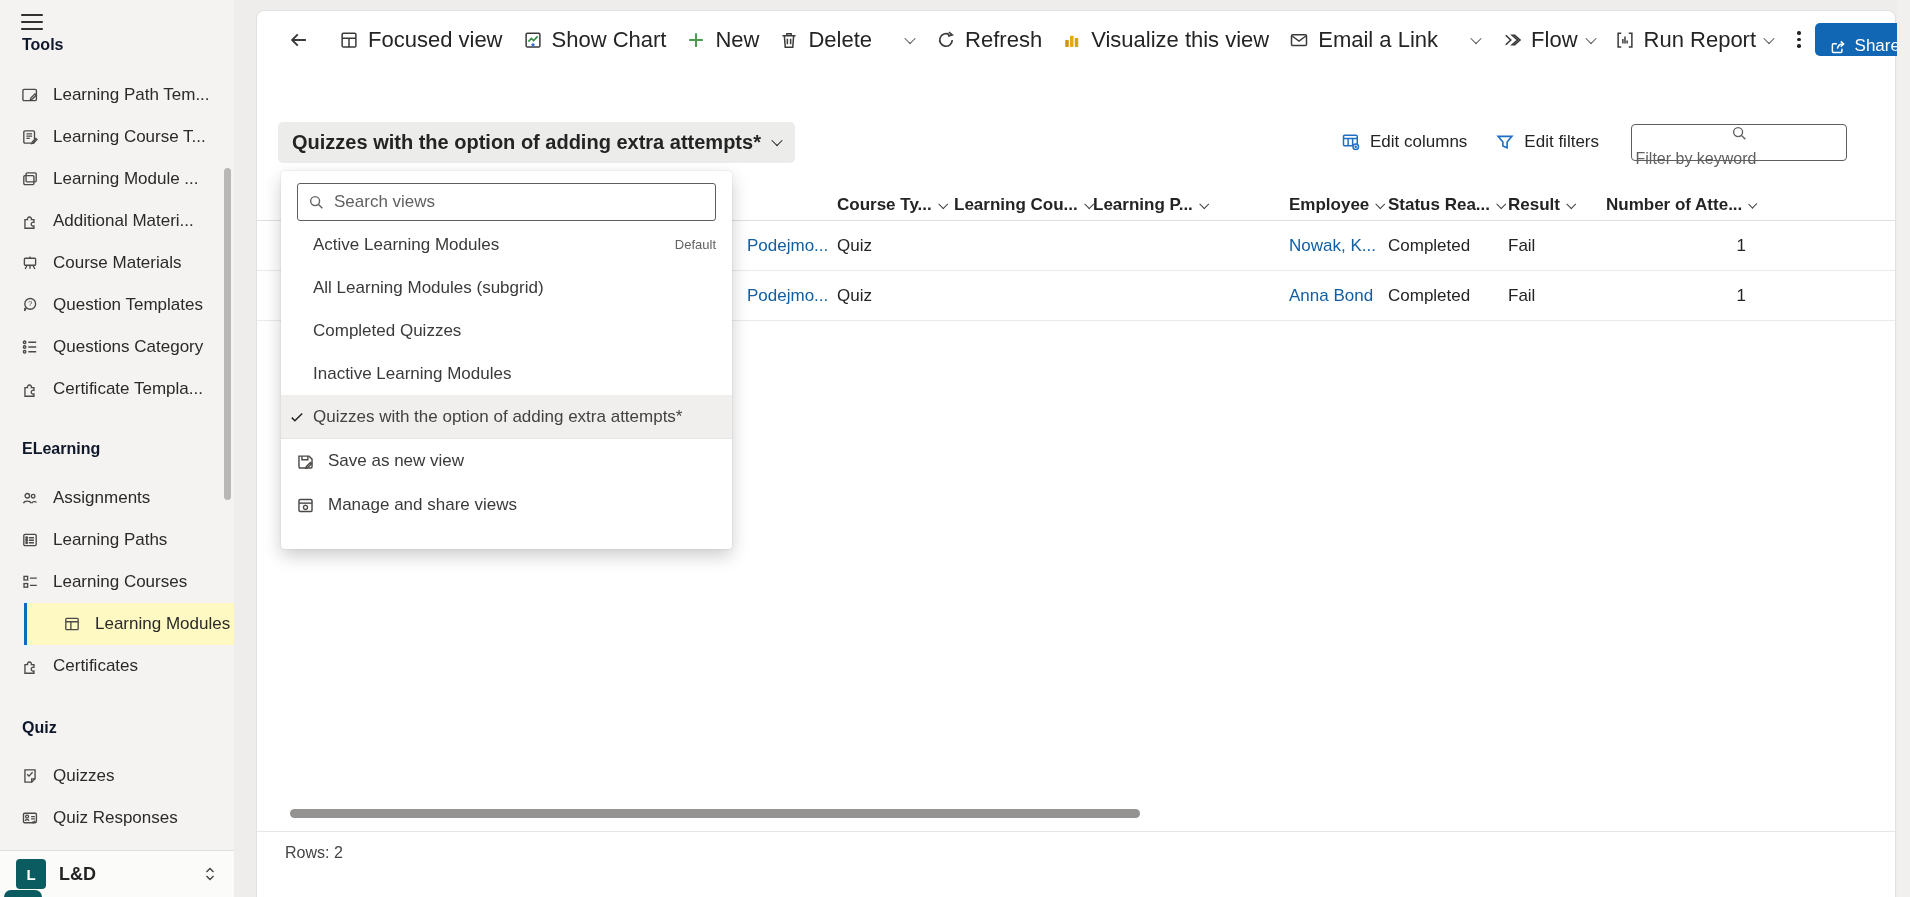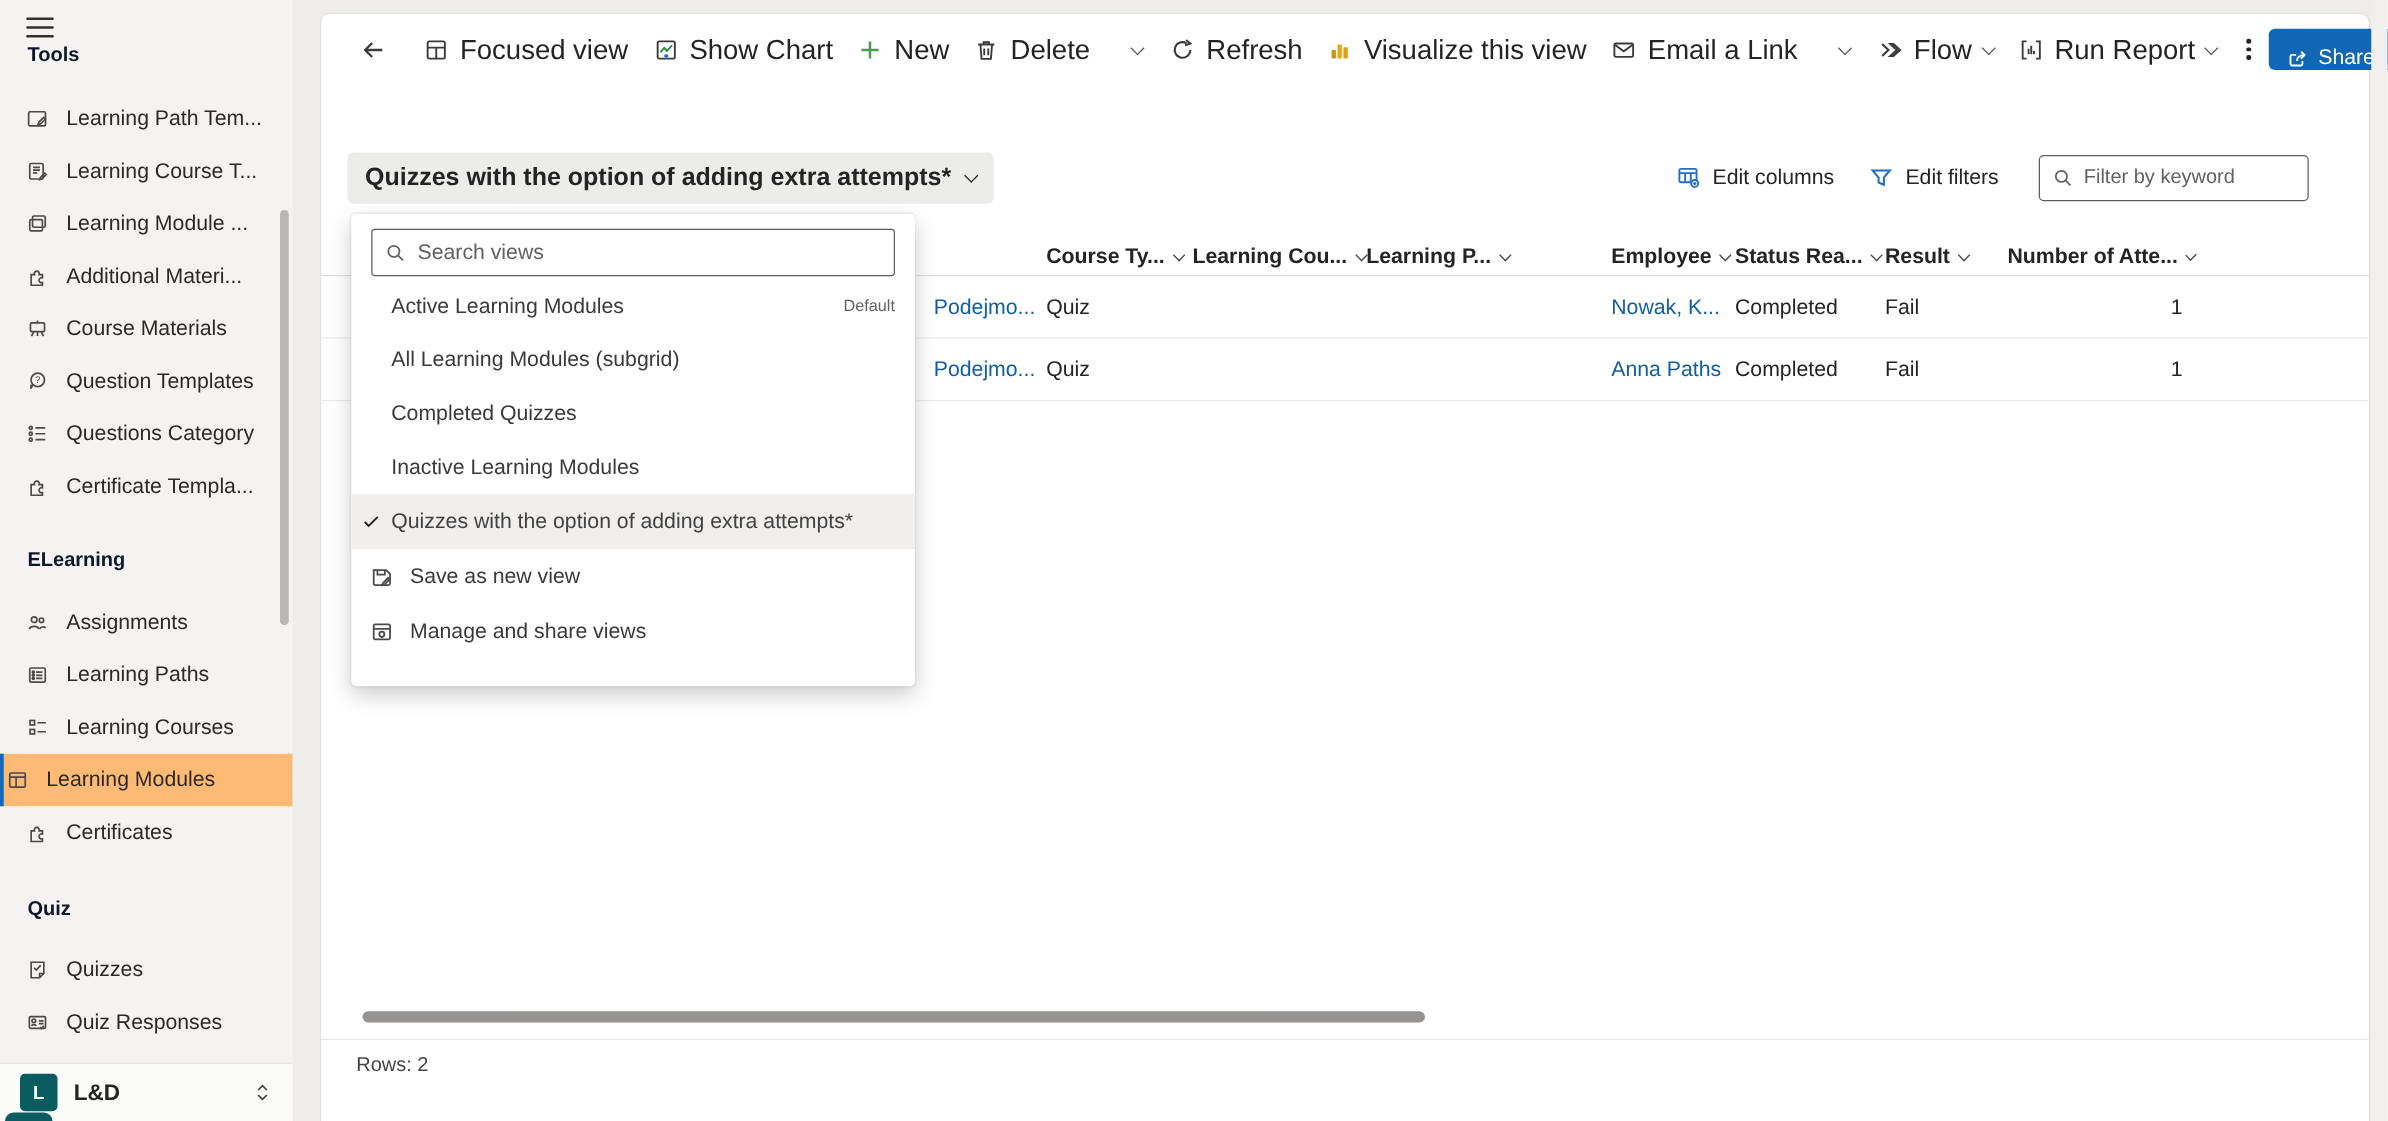--- a/index.html
+++ b/index.html
@@ -12,21 +12,21 @@
   .hamburger { position:absolute; left:21px; top:14px; width:22px; height:16px; display:flex; flex-direction:column; justify-content:space-between; cursor:pointer; }
   .hamburger span { display:block; height:2px; background:#323130; border-radius:1px; }
   .side-group-title { font-size:16px; font-weight:700; color:#0f172a; padding-left:22px; }
   .sgt-tools { position:absolute; top:36px; left:0; right:0; }
   .sgt-elearning { position:absolute; top:440px; left:0; right:0; }
   .sgt-quiz { position:absolute; top:719px; left:0; right:0; }
   .nav { position:absolute; left:0; right:0; }
   .nav-1 { top:74px; } .nav-2 { top:477px; } .nav-3 { top:755px; }
   .nav-item { height:42px; display:flex; align-items:center; gap:14px; padding-left:21px; font-size:17px; color:#2b2a29; cursor:pointer; }
   .nav-item .nicon { width:18px; height:18px; color:#4c4a48; flex:0 0 18px; }
-  .nav-item.selected { background:#fdba74; border-left:3px solid #0f6cbd; padding-left:2px; }
+  .nav-item.selected { background:#fef9c3; border-left:3px solid #0f6cbd; padding-left:36px;margin-left:24px; }
   .side-scroll { position:absolute; right:3px; top:168px; width:7px; height:332px; background:#b9b7b5; border-radius:4px; }
   .side-footer { position:absolute; left:0; right:0; bottom:0; height:47px; background:#fbfbfa; border-top:1px solid #e1dfdd; display:flex; align-items:center; gap:13px; padding:0 16px; }
   .env-avatar { width:30px; height:30px; background:#0b5c61; border-radius:4px; color:#fff; font-size:15px; font-weight:700; display:flex; align-items:center; justify-content:center; }
   .env-name { font-size:18px; font-weight:700; color:#242424; }
   .env-switch { margin-left:auto; color:#424242; cursor:pointer; }
   .peek { position:absolute; left:4px; bottom:0; width:38px; height:7px; background:#0b5c61; border-radius:7px 7px 0 0; }
 
   
   .panel { position:absolute; left:256px; top:10px; width:1640px; height:887px; background:#fff; border:1px solid #e3e1e0; border-bottom:none; border-radius:8px 8px 0 0; }
 
@@ -42,21 +42,21 @@
   .share-btn { margin-left:auto; background:#1267b4; color:#fff; border:none; border-radius:5px; height:33px; padding:0 14px; display:flex; align-items:flex-end; gap:8px; font-size:17px; cursor:pointer; font-family:inherit; }
   .share-btn .chev { border-color:#fff; }
 
   
   .viewbar { position:absolute; top:108px; left:21px; right:0; height:46px; display:flex; align-items:center; }
   .view-pill { display:flex; align-items:center; gap:12px; background:#ececeb; border-radius:5px; padding:9px 14px; cursor:pointer; }
   .view-title { font-size:20px; font-weight:700; color:#242424; white-space:nowrap; }
   .grid-ctrls { margin-left:auto; display:flex; align-items:center; gap:8px; padding-right:48px; }
   .gbtn { display:flex; align-items:flex-end; gap:9px; font-size:17px; color:#242424; padding:6px 10px; border-radius:4px; cursor:pointer; white-space:nowrap; }
   .gbtn .gicon { width:20px; height:20px; color:#1f6fc4; }
-  .kw-box { width:216px; height:37px; border:1px solid #605e5c; border-radius:4px; background:#fff; display:flex; align-items:center; gap:8px; padding:0 10px; margin-left:14px; }
+  .kw-box { width:216px; height:37px; border:1px solid #605e5c; border-radius:4px; background:#fff; display:flex; align-items:center; gap:8px; padding:0 10px; margin-left:14px;flex-direction:column; }
   .kw-box input { border:none; outline:none; flex:1; font-size:16px; font-family:inherit; color:#242424; background:transparent; }
   .kw-box input::placeholder { color:#616161; }
 
   
   .grid { position:absolute; left:0; right:0; top:179px; }
   .grid-row { display:grid; grid-template-columns:490px 90px 117px 139px 196px 99px 120px 98px 150px; align-items:center; }
   .grid-head { height:31px; border-bottom:1px solid #e1dfdd; }
   .hcell { font-size:17px; font-weight:700; color:#242424; display:flex; align-items:center; gap:8px; white-space:nowrap; cursor:pointer; }
   .hcell .chev { width:6.5px; height:6.5px; border-width:1.4px; border-color:#424242; }
   .drow { height:50px; border-bottom:1px solid #eceae9; }
@@ -469,21 +469,21 @@
       <div class="dcell">Completed</div>
       <div class="dcell">Fail</div>
       <div class="dcell num">1</div>
     </div>
     <div class="grid-row drow">
       <div></div>
       <div class="dcell link">Podejmo...</div>
       <div class="dcell">Quiz</div>
       <div class="dcell"></div>
       <div class="dcell"></div>
-      <div class="dcell link">Anna Paths</div>
+      <div class="dcell link">Anna Bond</div>
       <div class="dcell">Completed</div>
       <div class="dcell">Fail</div>
       <div class="dcell num">1</div>
     </div>
   </div>
 
   <div class="hscroll-track">
       <div class="hscroll-thumb"></div>
     </div>
   <div class="foot-div"></div>

